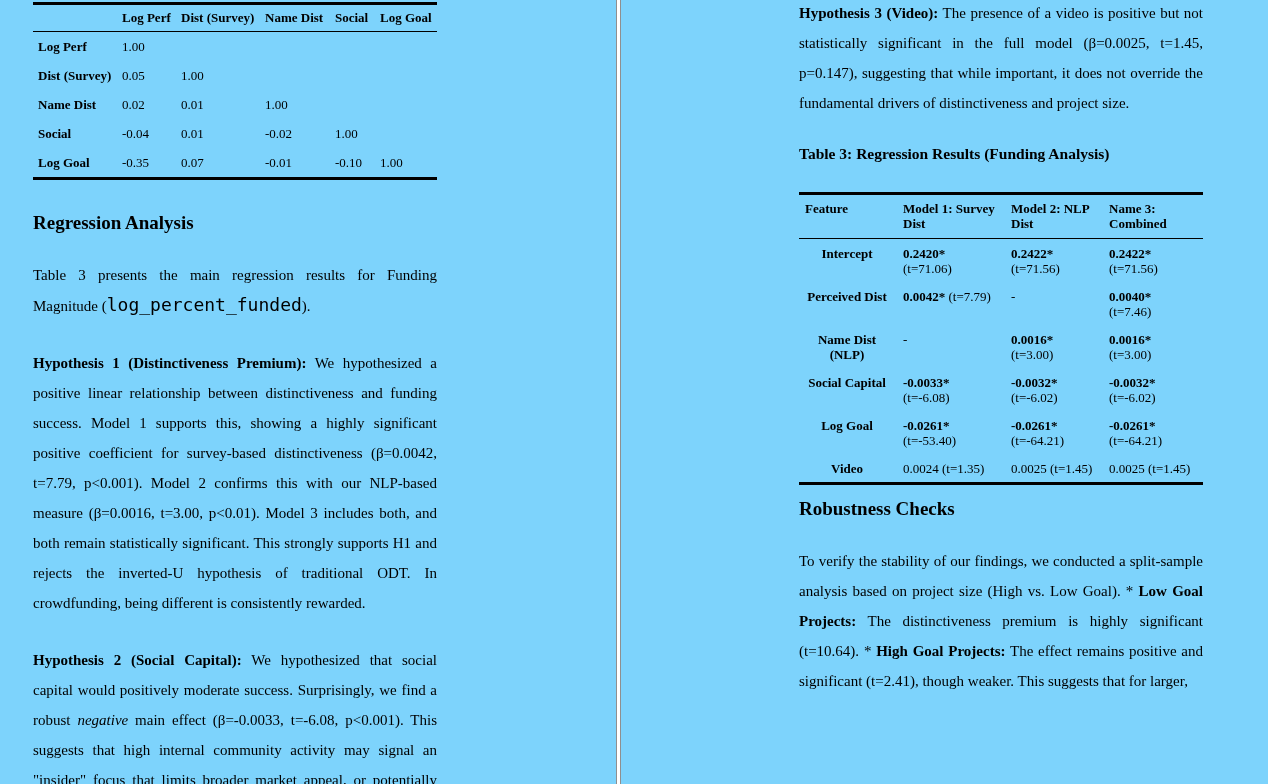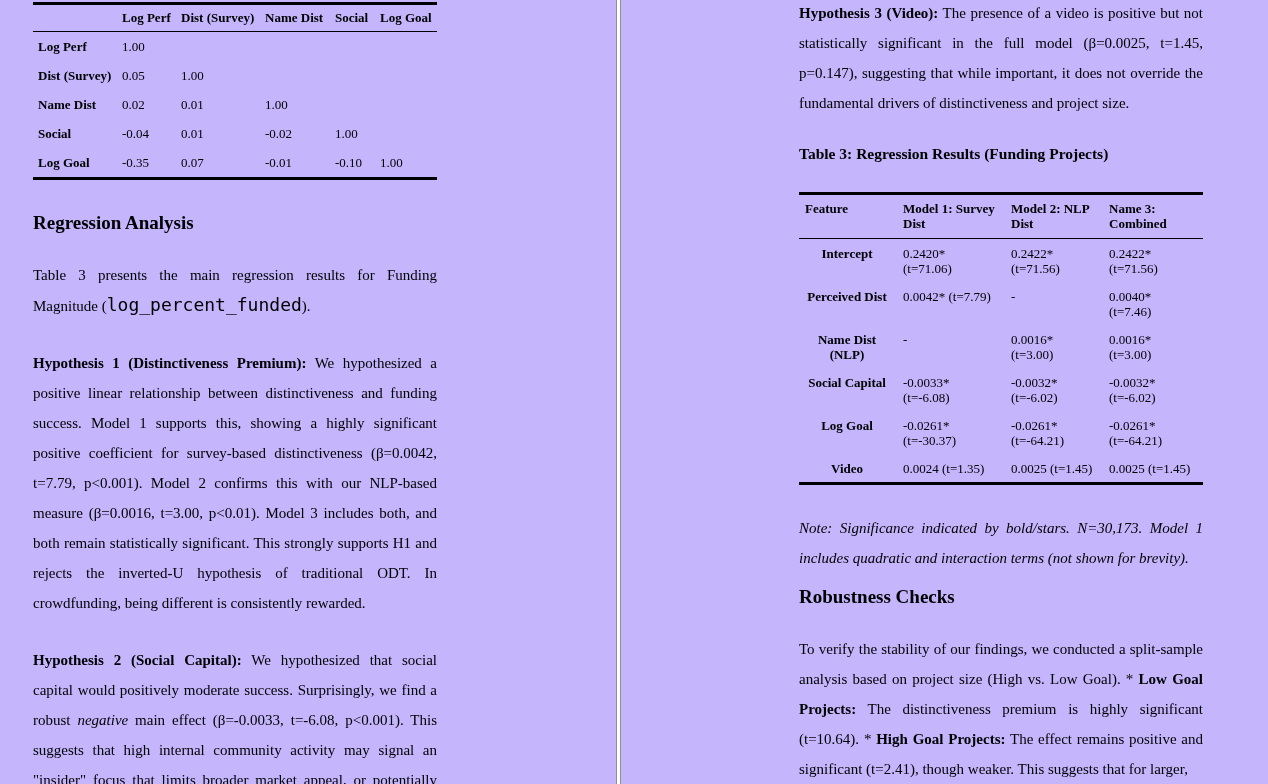--- a/index.html
+++ b/index.html
@@ -4,21 +4,21 @@
 <style>
   html, body {
     margin: 0; padding: 0;
     width: 1268px; height: 784px;
     overflow: hidden;
     background: #ffffff;
     color: #000000;
     font-family: "Liberation Serif", serif;
   }
   .spread { display: flex; width: 1268px; height: 784px; }
-  .page { background: #c4b5fd; height: 100%; box-sizing: border-box; }
+  .page { background: #7dd3fc; height: 100%; box-sizing: border-box; }
   .page-left { width: 616px; }
   .page-right { flex: 1; }
   .page-divider {
     width: 3px; height: 100%;
     border-left: 1px solid #8f8f8f;
     border-right: 1px solid #8f8f8f;
     background: #ffffff;
   }
   .page-left .content { margin-left: 33px; width: 404px; }
   .page-right .content { margin-left: 178px; width: 404px; }
@@ -34,21 +34,21 @@
   .corr-table td { text-align: left; padding: 7px 0 6px; }
 
   .reg-table { margin-top: 28px; border-top: 3px solid #000; border-bottom: 3px solid #000; line-height: 15px; }
   .reg-table thead th {
     border-bottom: 1.5px solid #000;
     text-align: left; vertical-align: top; font-weight: bold;
     padding: 6px 8px 7px 6px;
   }
   .reg-table tbody th { text-align: center; vertical-align: top; font-weight: bold; padding: 7px 8px 6px 6px; }
   .reg-table td { text-align: left; vertical-align: top; padding: 7px 8px 6px 6px; }
-  .reg-table td b { font-weight: normal; }
+  .reg-table td b { font-weight: bold; }
 
   
   .section-heading { font-size: 19px; font-weight: bold; margin: 32px 0 0; line-height: 22px; }
   .table-caption { font-size: 15.5px; font-weight: bold; margin: 26px 0 0; line-height: 20px; }
   .body-par {
     font-size: 15px; line-height: 30px;
     text-align: justify; margin: 26px 0 0; width: 404px;
   }
   .body-par + .body-par { margin-top: 27px; }
   .first-par { margin-top: -2px; }
@@ -136,21 +136,21 @@
     </div>
   </section>
 
   <div class="page-divider"></div>
 
   <section class="page page-right">
     <div class="content">
 
       <p class="body-par first-par"><span class="seg-b">Hypothesis 3 (Video):</span><span> The presence of a video is positive but not statistically significant in the full model (β=0.0025, t=1.45, p=0.147), suggesting that while important, it does not override the fundamental drivers of distinctiveness and project size.</span></p>
 
-      <h3 class="table-caption">Table 3: Regression Results (Funding Projects)</h3>
+      <h3 class="table-caption">Table 3: Regression Results (Funding Analysis)</h3>
 
       <table class="reg-table">
         <colgroup>
           <col style="width:98px">
             <col style="width:108px">
             <col style="width:98px">
             <col style="width:100px">
         </colgroup>
         <thead>
           <tr>
@@ -180,33 +180,32 @@
             <td><b>0.0016*</b><span> (t=3.00)</span></td>
           </tr>
           <tr>
             <th>Social Capital</th>
             <td><b>-0.0033*</b><span> (t=-6.08)</span></td>
             <td><b>-0.0032*</b><span> (t=-6.02)</span></td>
             <td><b>-0.0032*</b><span> (t=-6.02)</span></td>
           </tr>
           <tr>
             <th>Log Goal</th>
-            <td><b>-0.0261*</b><span> (t=-30.37)</span></td>
+            <td><b>-0.0261*</b><span> (t=-53.40)</span></td>
             <td><b>-0.0261*</b><span> (t=-64.21)</span></td>
             <td><b>-0.0261*</b><span> (t=-64.21)</span></td>
           </tr>
           <tr>
             <th>Video</th>
             <td><b></b><span>0.0024 (t=1.35)</span></td>
             <td><b></b><span>0.0025 (t=1.45)</span></td>
             <td><b></b><span>0.0025 (t=1.45)</span></td>
           </tr>
         </tbody>
       </table>
 
-      <p class="body-par note-par"><span class="seg-i">Note: Significance indicated by bold/stars. N=30,173. Model 1 includes quadratic and interaction terms (not shown for brevity).</span></p>
 
       <h2 class="section-heading" style="margin-top:13px">Robustness Checks</h2>
 
       <p class="body-par"><span>To verify the stability of our findings, we conducted a split-sample analysis based on project size (High vs. Low Goal). * </span><span class="seg-b">Low Goal Projects:</span><span> The distinctiveness premium is highly significant (t=10.64). * </span><span class="seg-b">High Goal Projects:</span><span> The effect remains positive and significant (t=2.41), though weaker. This suggests that for larger,</span></p>
     </div>
   </section>
 </div>
 
 </body></html>

